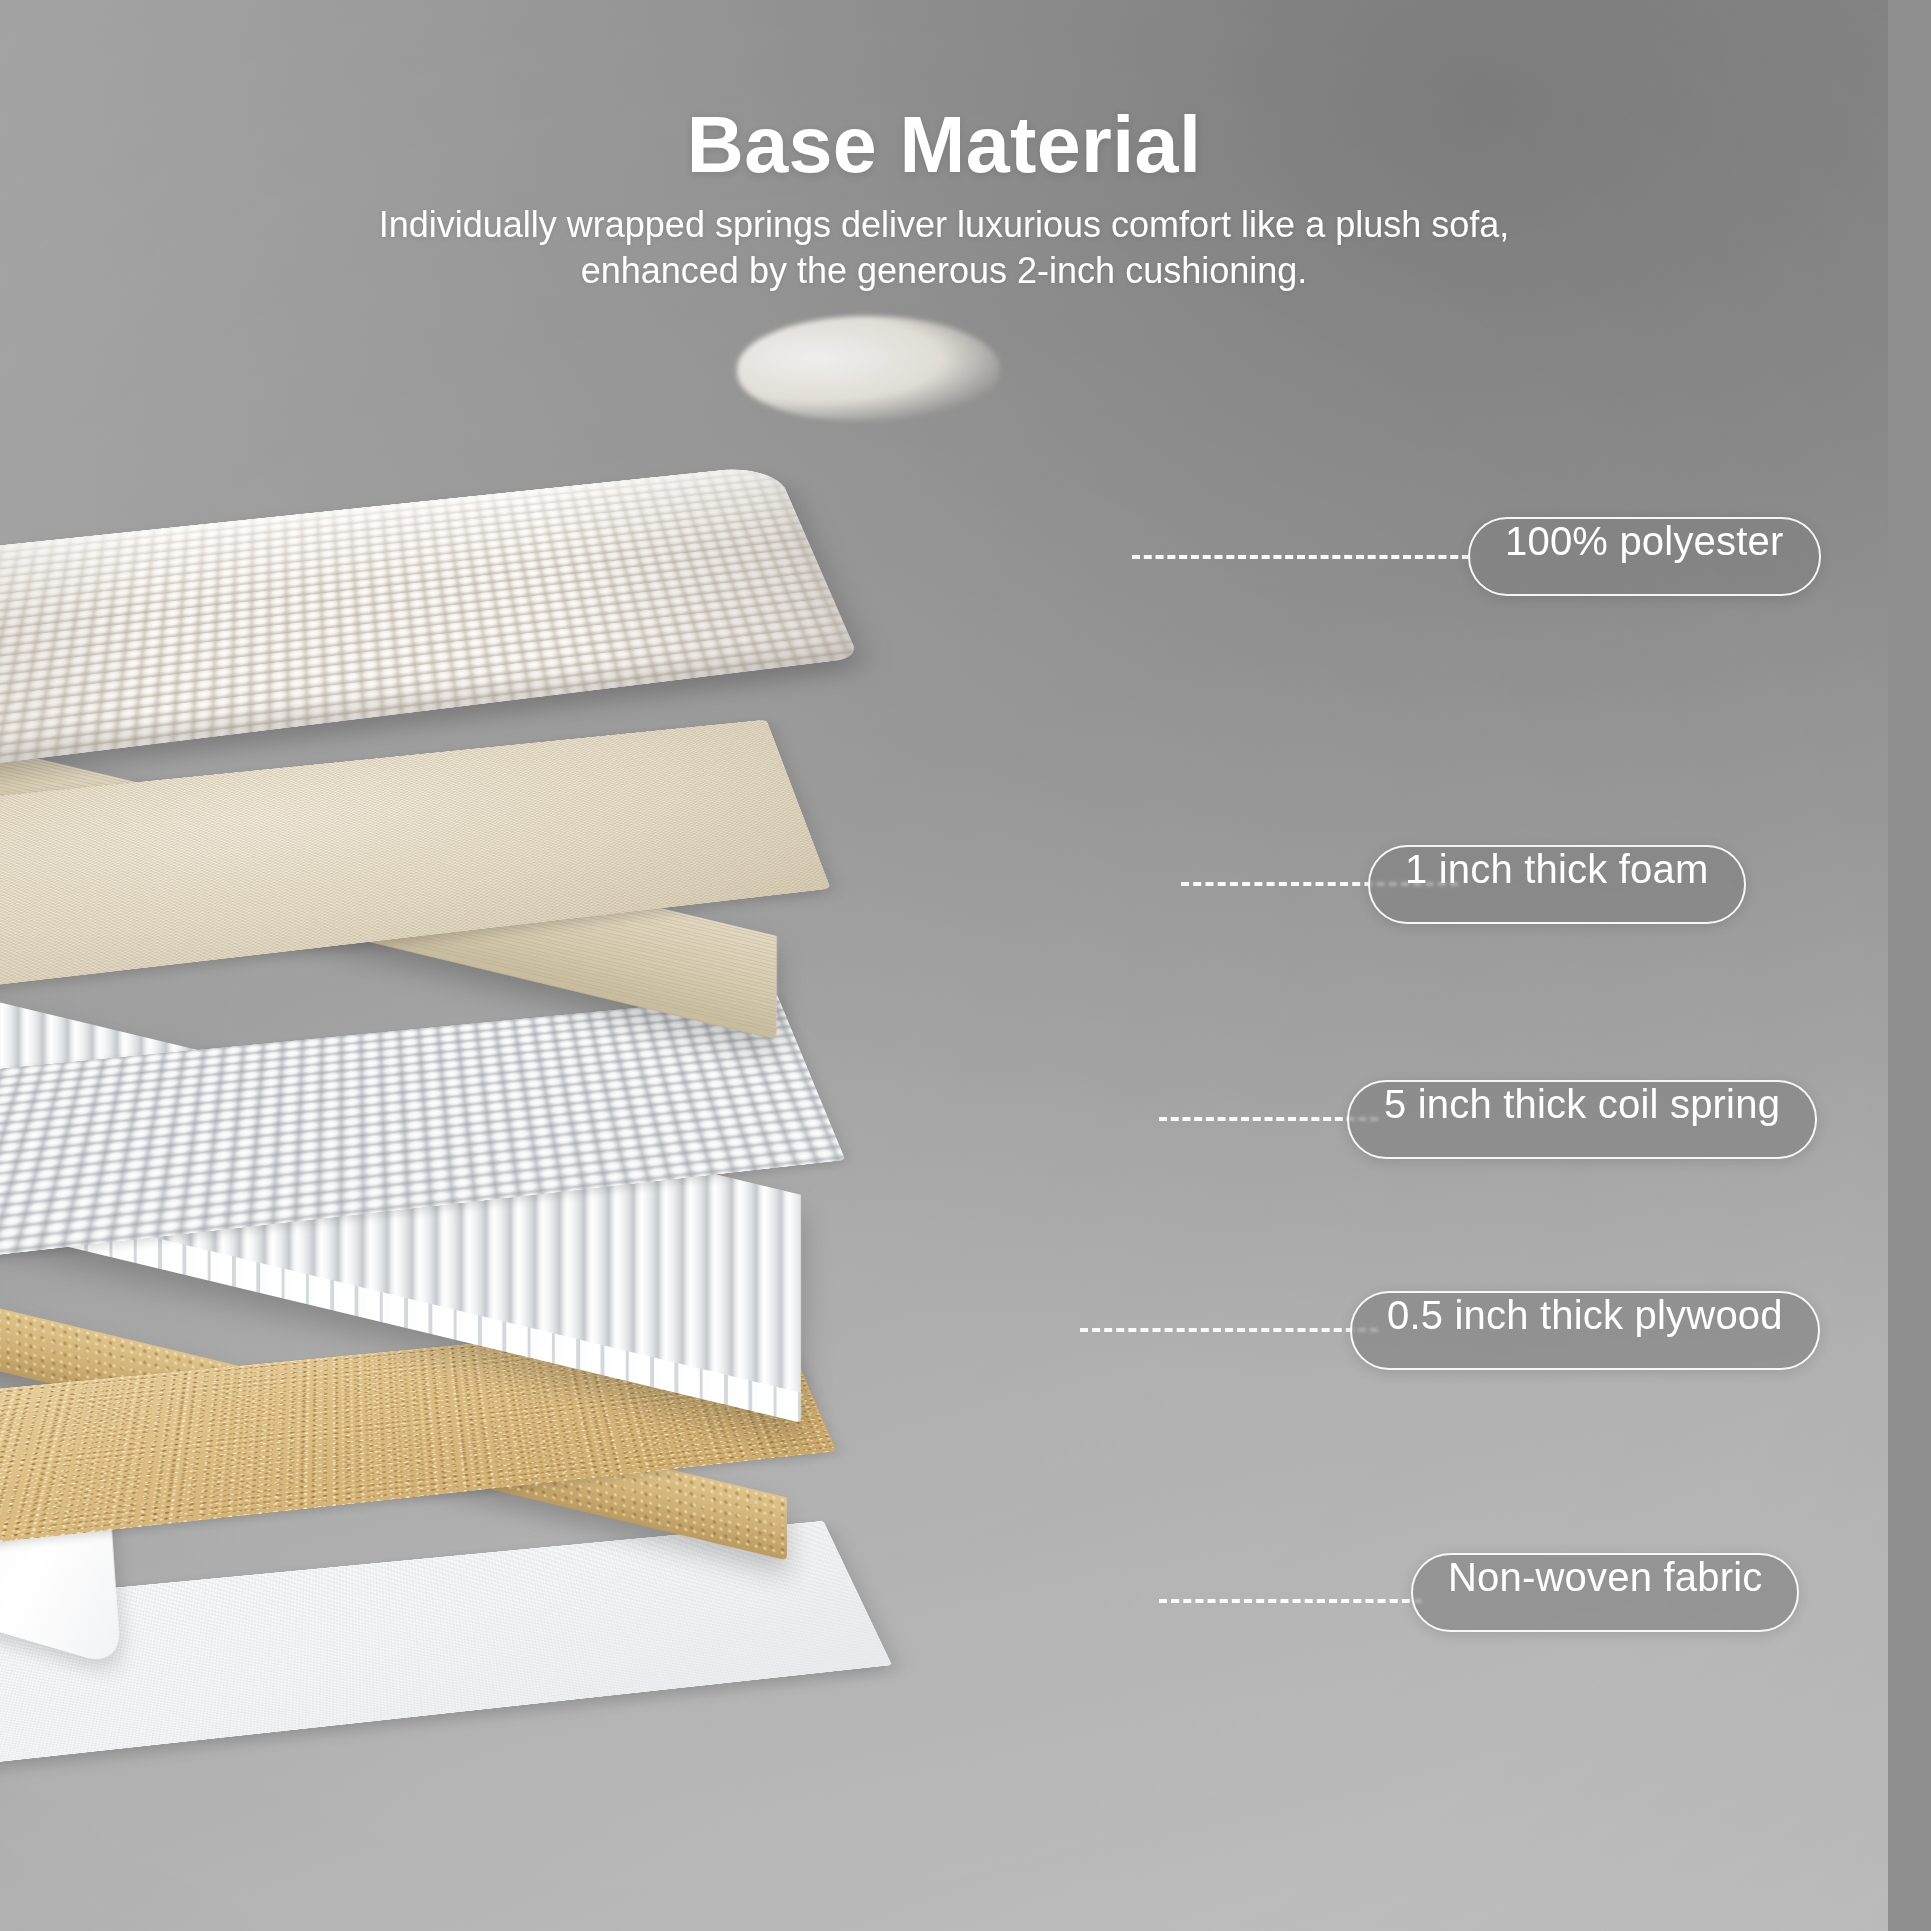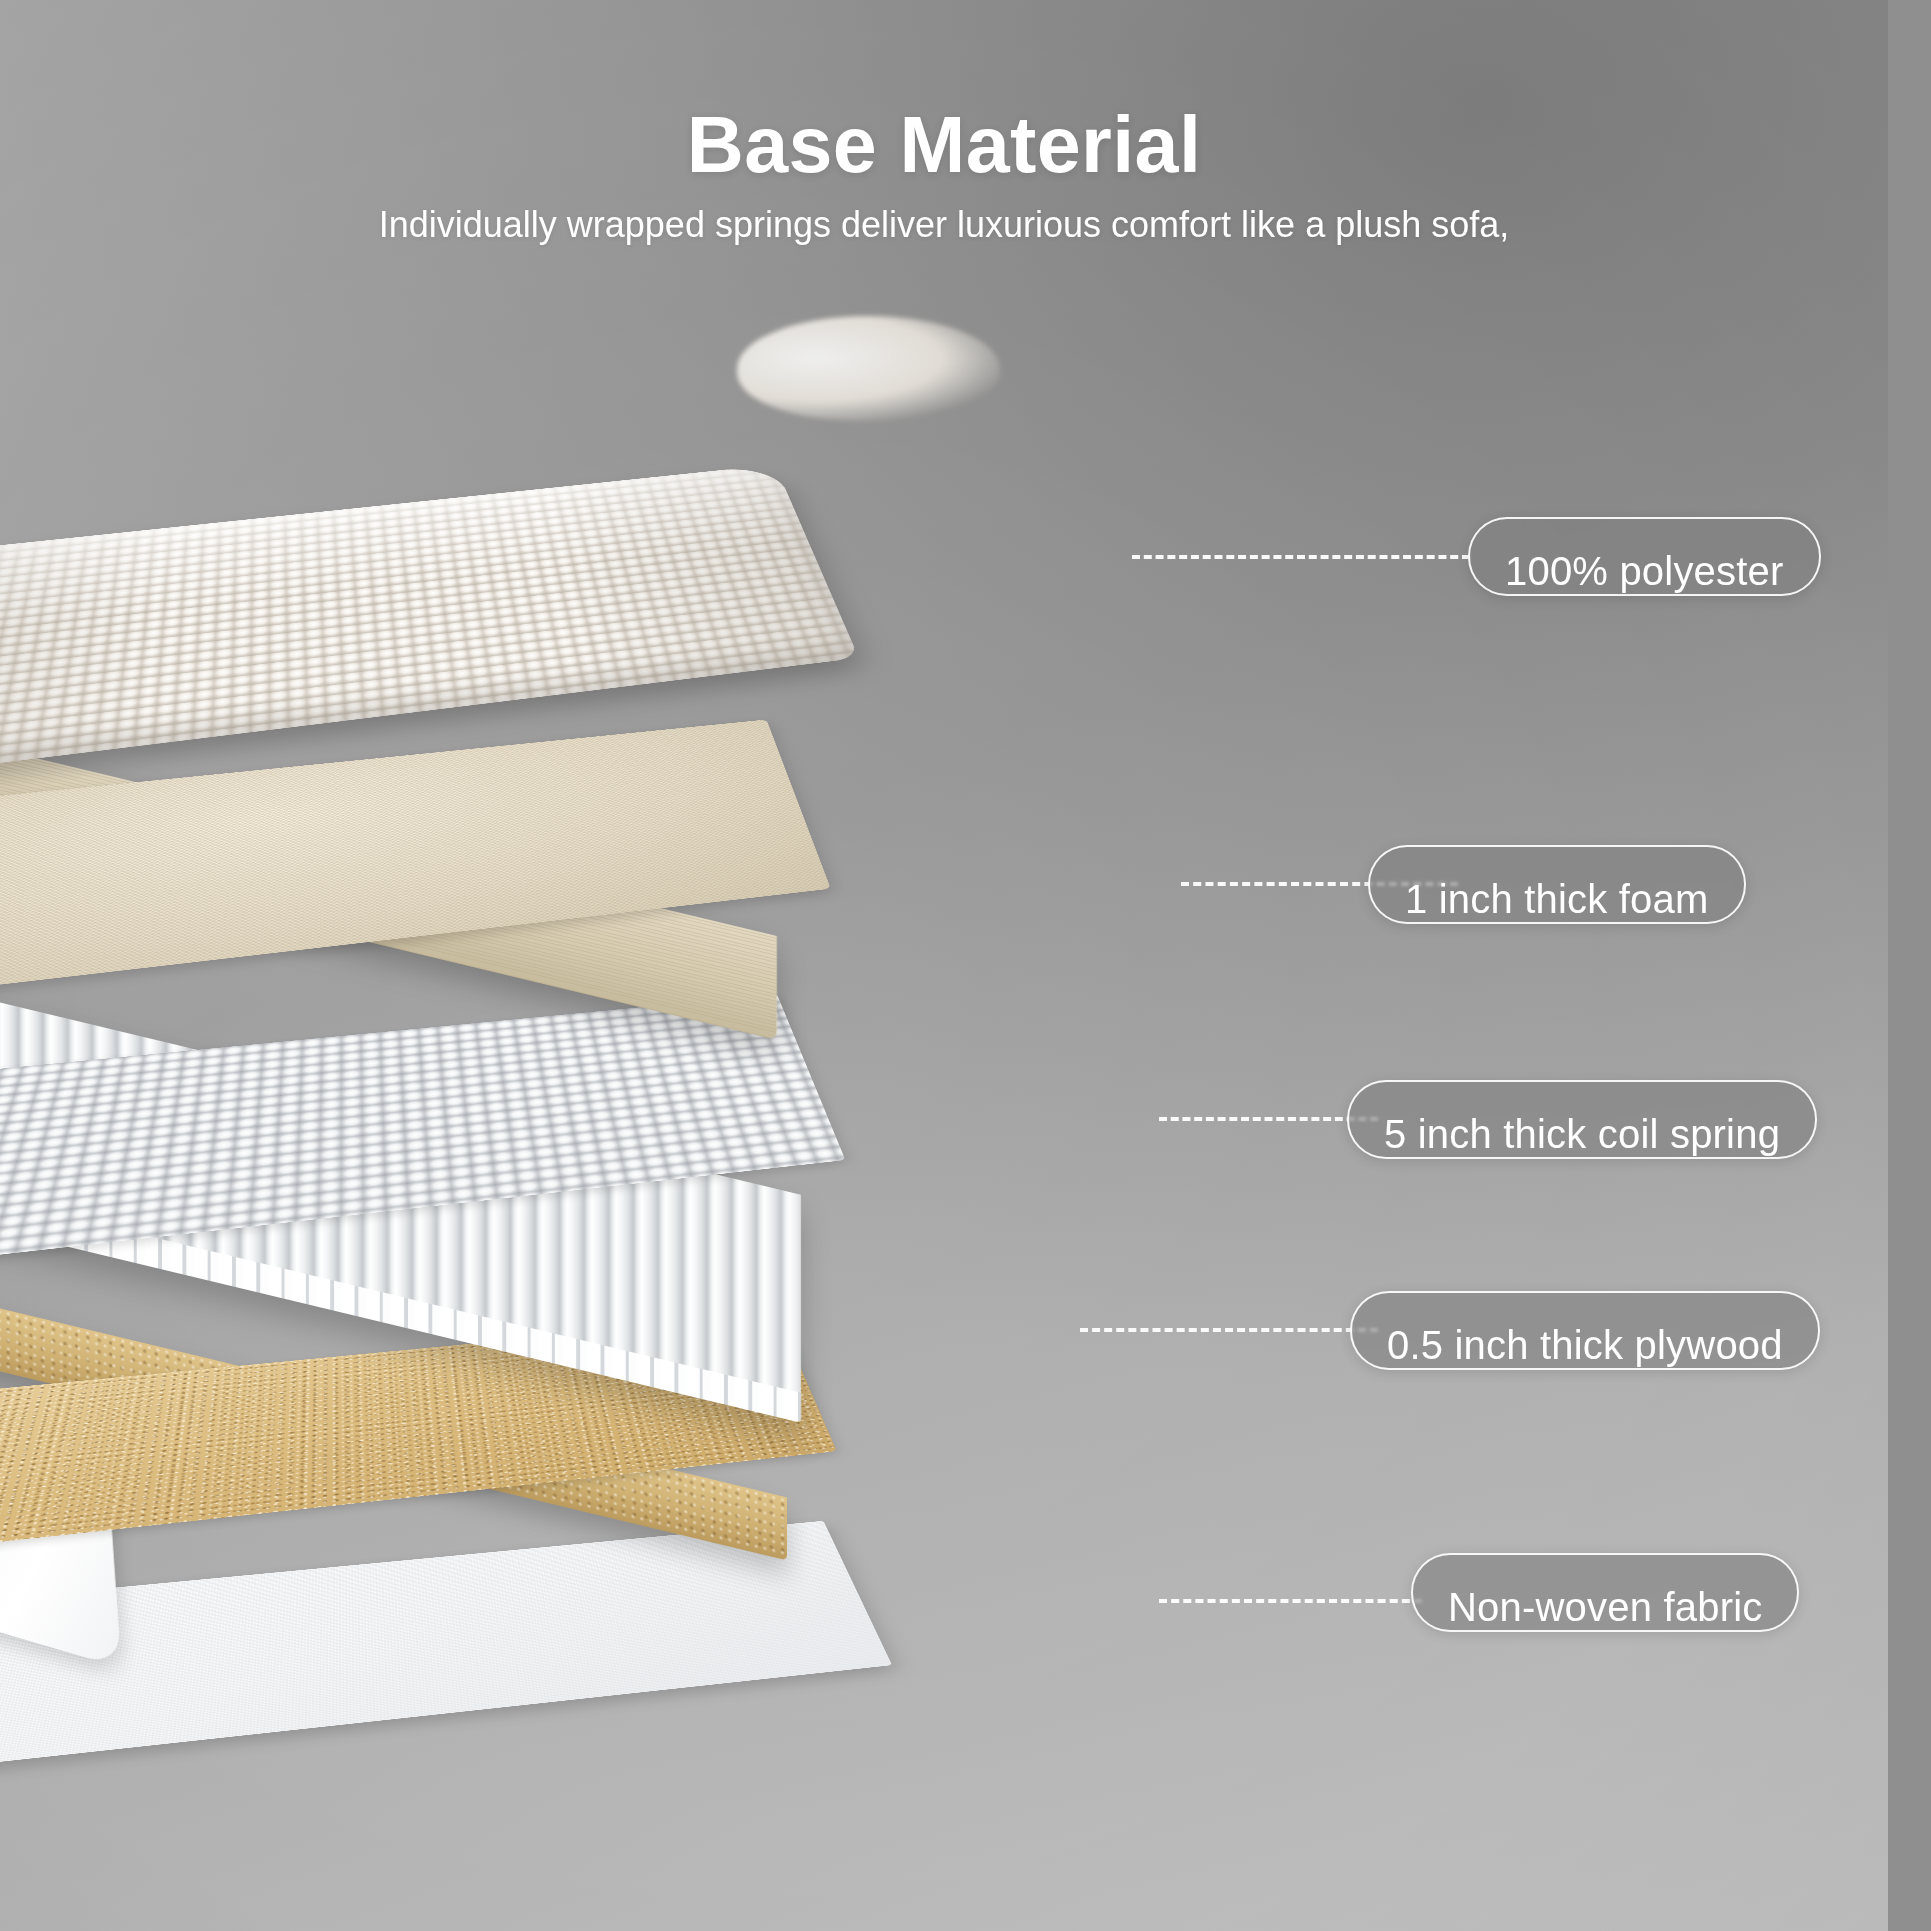--- a/index.html
+++ b/index.html
@@ -263,21 +263,21 @@
     height: 0;
     border-top: 4.4px dashed #ffffff;
     z-index: 30;
     opacity: 0.95;
   }
 
   
   .pill {
     position: absolute;
     display: flex;
-    align-items: flex-end;
+    align-items: flex-start;
     justify-content: center;
     height: 75px;
     padding: 0 35px;
     border-radius: 39px;
     border: 2.6px solid rgba(255,255,255,0.92);
     background: rgba(128,128,128,0.62);
     color: #ffffff;
     font-size: 40px;
     font-weight: 400;
     white-space: nowrap;
@@ -310,20 +310,21 @@
     <div class="layer lyr-foam-top"></div>
 
     <div class="layer lyr-poly"></div>
     <div class="poly-tip"></div>
   </div>
 
   <div class="header">
     <h1 class="title">Base Material</h1>
     <p class="subtitle">
       <span class="sub-line">Individually wrapped springs deliver luxurious comfort like a plush sofa,</span>
+      <span class="sub-line">enhanced by the generous 2-inch cushioning.</span>
     </p>
   </div>
 
   <div class="leader" style="left:1132px; top:555px; width:338px;"></div>
   <div class="leader" style="left:1181px; top:882px; width:277px;"></div>
   <div class="leader" style="left:1159px; top:1117px; width:219px;"></div>
   <div class="leader" style="left:1080px; top:1328px; width:298px;"></div>
   <div class="leader" style="left:1159px; top:1599px; width:263px;"></div>
 
   <div class="pill" style="left:1468px; top:517px;">

